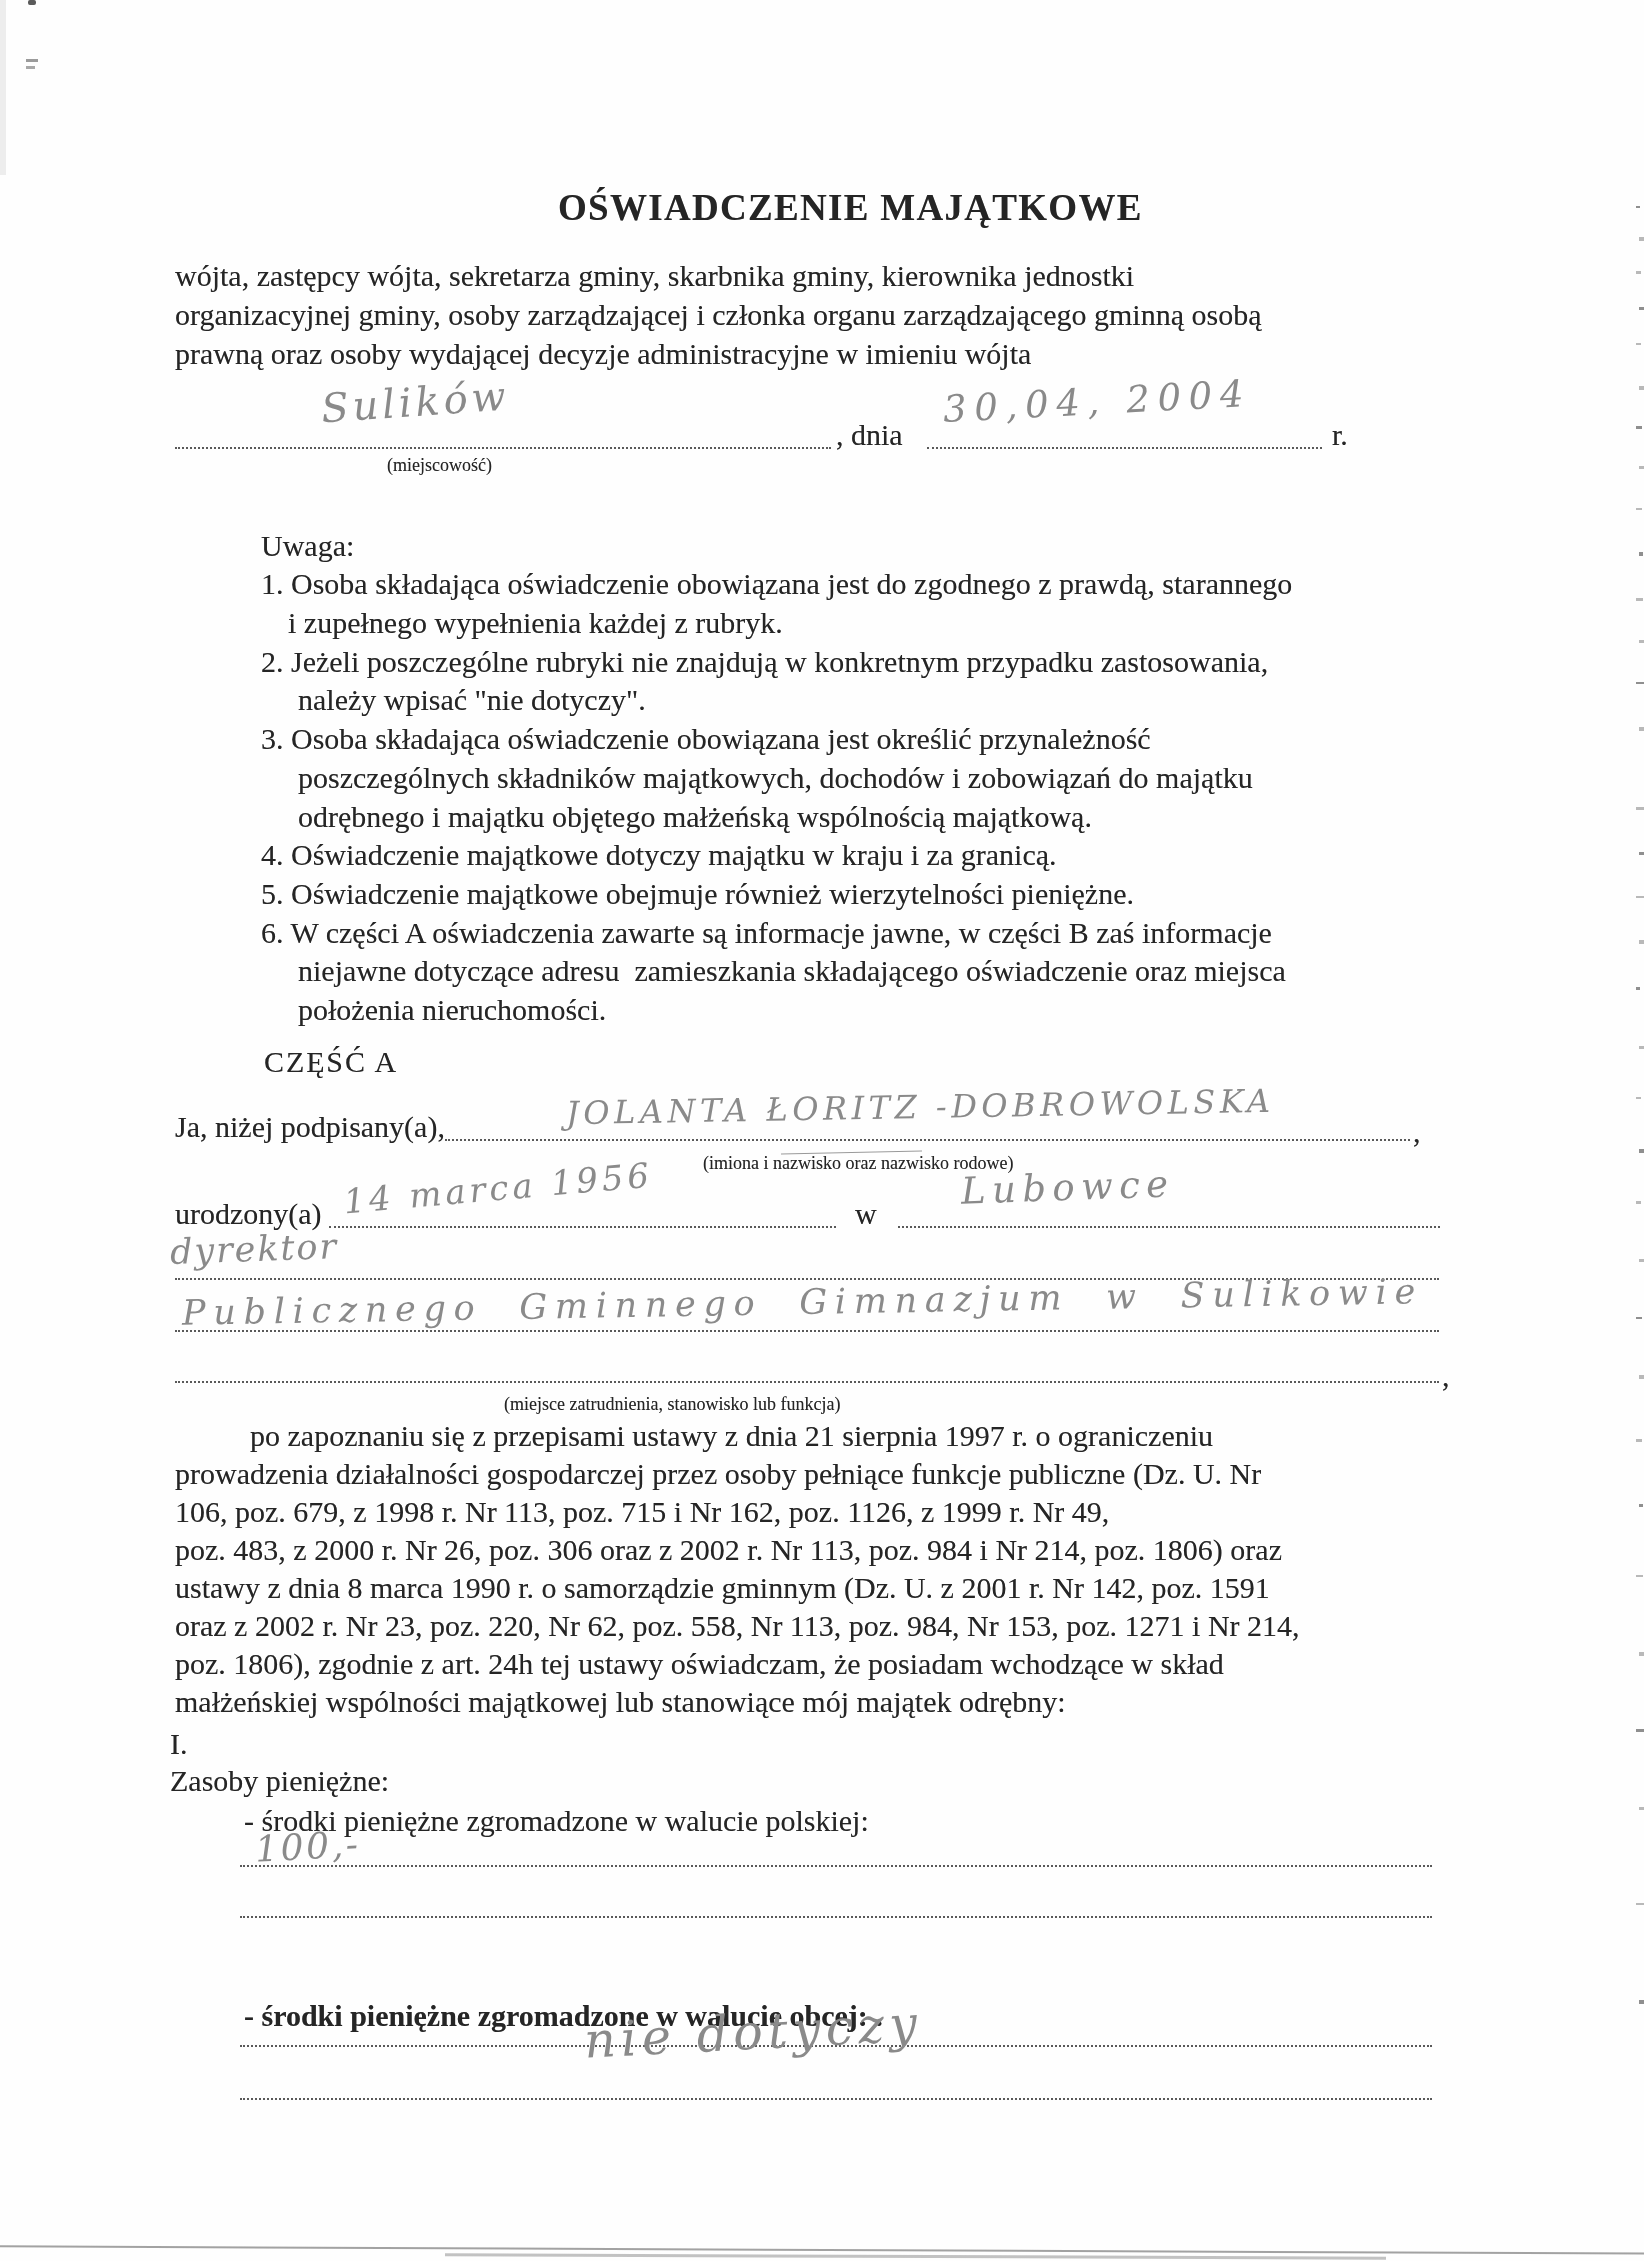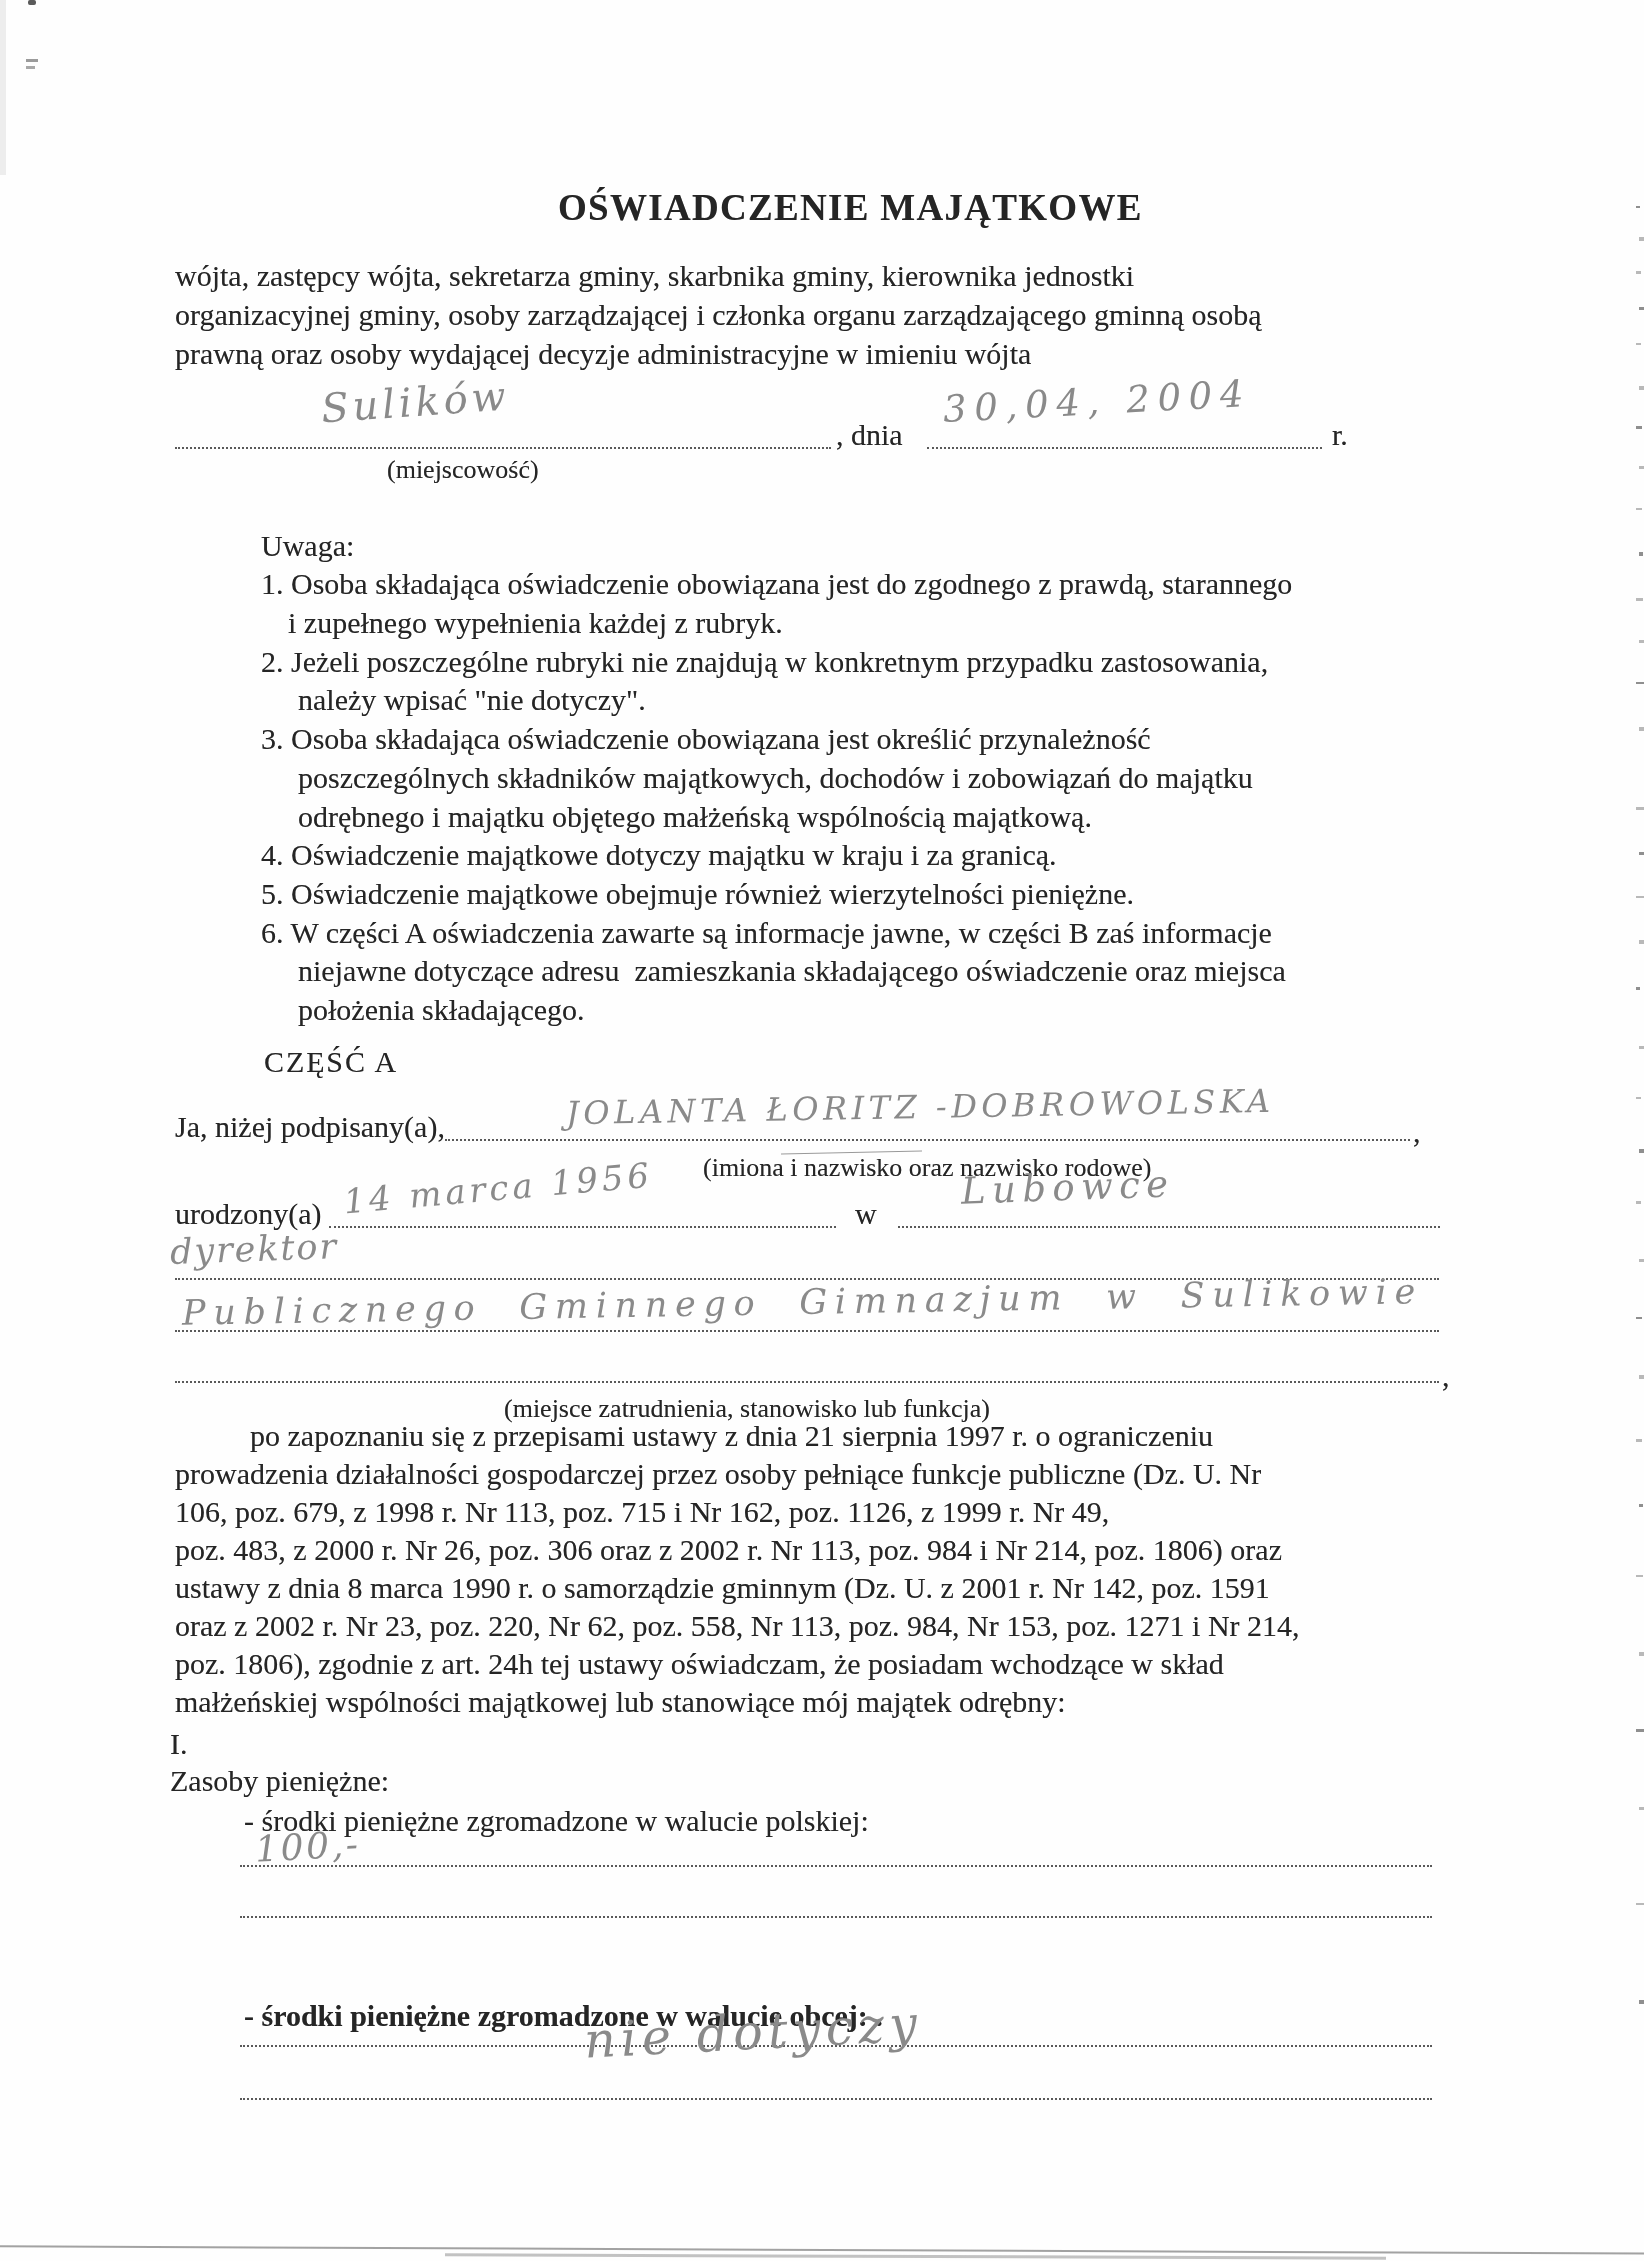--- a/index.html
+++ b/index.html
@@ -1,21 +1,21 @@
 <!DOCTYPE html>
 <html style="font-size:10.3px"><head>
 <meta charset="utf-8">
 <style>
   html,body{margin:0;padding:0;background:#e8e8e8;}
   #page{position:relative;width:1645px;height:2261px;background:#fefefe;overflow:hidden;
         font-family:"Liberation Serif","DejaVu Serif",serif;color:#222;}
   .pt{position:absolute;white-space:pre;font-size:30px;color:#252525;
       text-shadow:0 0 0.6px rgba(40,40,40,.4);}
   .title{font-size:37px;font-weight:bold;letter-spacing:1.3px;}
-  .cap{font-size:26px;text-align:center;}
+  .cap{font-size:18px;text-align:center;}
   .dots{position:absolute;height:0;border-bottom:2.6px dotted #3d3d3d;opacity:.85;}
   .hw{position:absolute;white-space:pre;font-family:"DejaVu Serif",serif;font-style:italic;
       color:#8a8a8a;}
   .hw-underline{position:absolute;height:0;border-bottom:1.9px solid #9a9a9a;transform:rotate(-1.2deg);}
   .artifact{position:absolute;background:#b5b5b5;}
   .edge-strip{position:absolute;left:0;top:0;width:5.8px;height:175px;background:#ededed;}
   .bottom-line{position:absolute;left:-19.3px;top:2249px;width:1702px;height:0;
                border-top:2.6px solid #929292;transform:rotate(0.25deg);opacity:.85;}
   .bottom-line2{position:absolute;left:445px;top:2255px;width:941px;height:0;
                border-top:3.2px solid #a8a8a8;transform:rotate(0.2deg);opacity:.7;}
@@ -49,21 +49,21 @@
   <div class="pt" style="left:288px;top:606px;">i zupełnego wypełnienia każdej z rubryk.</div>
   <div class="pt" style="left:261px;top:645px;">2. Jeżeli poszczególne rubryki nie znajdują w konkretnym przypadku zastosowania,</div>
   <div class="pt" style="left:298px;top:683px;">należy wpisać "nie dotyczy".</div>
   <div class="pt" style="left:261px;top:722px;">3. Osoba składająca oświadczenie obowiązana jest określić przynależność</div>
   <div class="pt" style="left:298px;top:761px;">poszczególnych składników majątkowych, dochodów i zobowiązań do majątku</div>
   <div class="pt" style="left:298px;top:800px;">odrębnego i majątku objętego małżeńską wspólnością majątkową.</div>
   <div class="pt" style="left:261px;top:838px;">4. Oświadczenie majątkowe dotyczy majątku w kraju i za granicą.</div>
   <div class="pt" style="left:261px;top:877px;">5. Oświadczenie majątkowe obejmuje również wierzytelności pieniężne.</div>
   <div class="pt" style="left:261px;top:916px;">6. W części A oświadczenia zawarte są informacje jawne, w części B zaś informacje</div>
   <div class="pt" style="left:298px;top:954px;">niejawne dotyczące adresu  zamieszkania składającego oświadczenie oraz miejsca</div>
-  <div class="pt" style="left:298px;top:993px;">położenia składającego.</div>
+  <div class="pt" style="left:298px;top:993px;">położenia nieruchomości.</div>
 
   <div class="pt" style="left:264px;top:1045px;letter-spacing:1.9px;">CZĘŚĆ A</div>
 
   <div class="pt" style="left:175px;top:1110px;">Ja, niżej podpisany(a),</div>
   <div class="hw" style="left:566px;top:1088px;font-size:32px;letter-spacing:4.5px;transform:rotate(-1deg);">JOLANTA ŁORITZ -DOBROWOLSKA</div>
   <div class="dots" style="left:445px;top:1139px;width:965px;"></div>
   <div class="pt" style="left:1413px;top:1115px;">,</div>
   <div class="hw-underline" style="left:781px;top:1152px;width:141px;"></div>
   <div class="pt cap" style="left:703px;top:1153px;">(imiona i nazwisko oraz nazwisko rodowe)</div>
 

